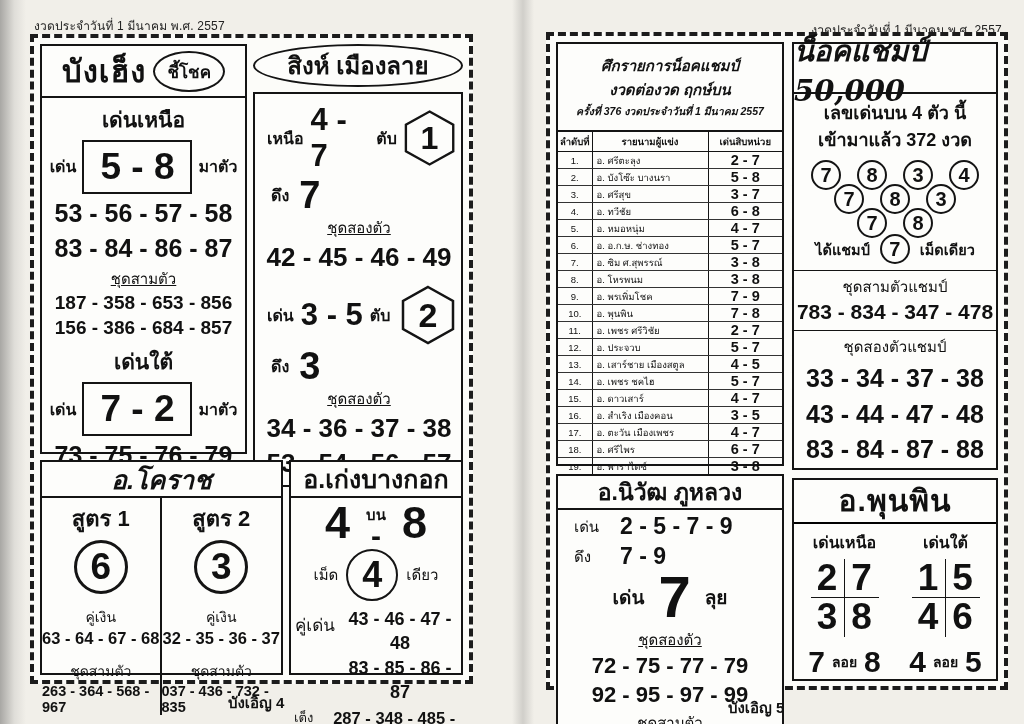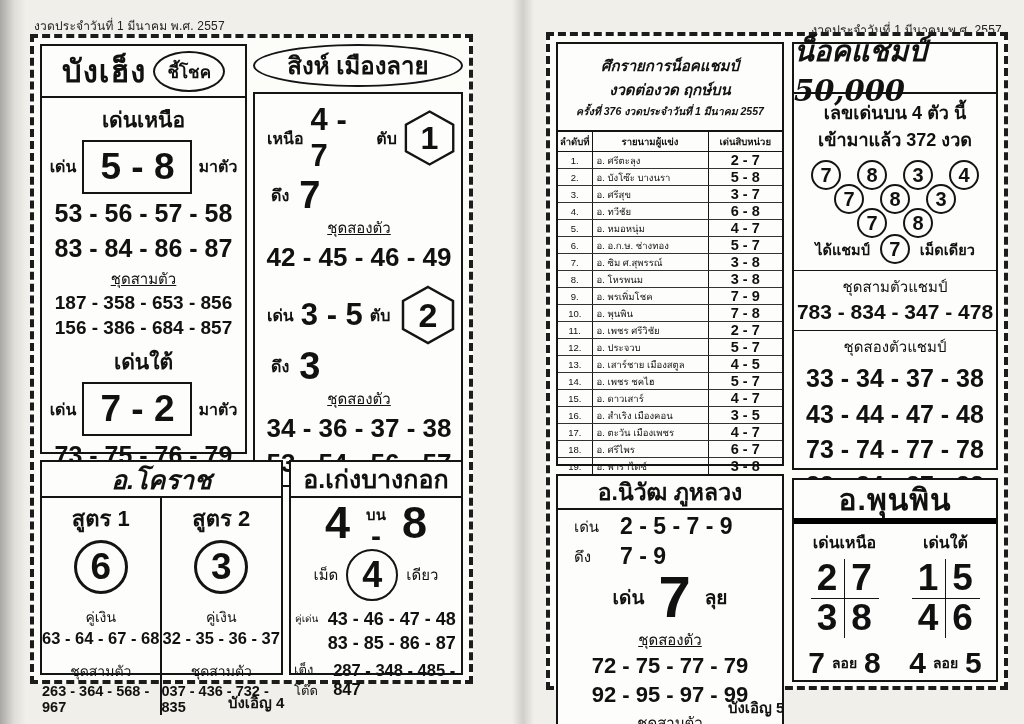--- a/index.html
+++ b/index.html
@@ -77,21 +77,21 @@
   .kb-title { border-bottom:2px solid #141414; height:36px; display:flex; align-items:center; justify-content:center; font-size:25px; font-weight:bold; }
   .kb-top { display:flex; align-items:flex-end; justify-content:center; gap:16px; margin-top:2px; }
   .kb-d { font-size:45px; font-weight:bold; line-height:1; }
   .kb-mid { display:flex; flex-direction:column; align-items:center; }
   .kb-bn { font-size:15px; font-weight:bold; }
   .kb-dash { font-size:30px; font-weight:bold; line-height:.6; }
   .kb-seed { display:flex; align-items:center; justify-content:center; gap:8px; margin-top:4px; }
   .kb-seed-lab { font-size:15px; }
   .kb-seed-circle { width:52px; height:52px; border:2.5px solid #141414; border-radius:50%; display:flex; align-items:center; justify-content:center; font-size:36px; font-weight:bold; }
   .kb-pairs-row { display:flex; align-items:flex-start; gap:6px; margin:6px 2px 0 4px; }
-  .kb-pairs-lab { font-size:10px; margin-top:4px; }
+  .kb-pairs-lab { font-size:17px; margin-top:4px; }
   .kb-pairs { font-size:18px; font-weight:bold; line-height:1.35; text-align:center; flex:1; }
   .kb-teng-row { display:flex; align-items:center; gap:4px; margin:3px 2px 0 3px; }
   .kb-teng-lab { font-size:13px; }
   .kb-teng { font-size:16.5px; font-weight:bold; }
 
   
   .rp-cols { display:flex; gap:8px; height:100%; }
   .rp-left { width:228px; display:flex; flex-direction:column; gap:8px; }
   .rp-right { flex:1; display:flex; flex-direction:column; gap:8px;justify-content:space-between; }
 
@@ -127,21 +127,21 @@
   .pyr-row + .pyr-row { margin-top:-6px; }
   .pcircle { width:30px; height:30px; border:2.5px solid #141414; border-radius:50%; display:flex; align-items:center; justify-content:center; font-size:20px; font-weight:bold; background:#fdfdfb; }
   .champ-row { display:flex; align-items:center; justify-content:center; gap:10px; margin-top:-4px; }
   .champ-lab { font-size:14.5px; font-weight:bold; }
   .rule { border-top:1.5px solid #141414; margin-top:6px; }
   .nock-lab { text-align:center; font-size:15px; margin-top:4px; }
   .nock-trip { text-align:center; font-size:21px; font-weight:bold; margin-top:1px; }
   .nock-pairs { text-align:center; font-size:25px; font-weight:bold; line-height:1.42; margin-top:2px; }
 
   .phun { flex:1; display:flex; flex-direction:column; }
-  .ph-title { border-bottom:6px solid #000000; height:44px; display:flex; align-items:center; justify-content:center; font-size:30px; font-weight:bold; letter-spacing:1px; }
+  .ph-title { border-bottom:2px solid #000000; height:44px; display:flex; align-items:center; justify-content:center; font-size:30px; font-weight:bold; letter-spacing:1px; }
   .ph-grid { display:flex; justify-content:space-around; margin-top:6px; }
   .ph-col { display:flex; flex-direction:column; align-items:center; }
   .ph-lab { font-size:16px; font-weight:bold; }
   .quad { display:grid; grid-template-columns:34px 34px; margin-top:4px; }
   .quad span { font-size:37px; font-weight:bold; line-height:1.05; text-align:center; }
   .quad span:nth-child(1) { border-right:1.5px solid #141414; border-bottom:1.5px solid #141414; }
   .quad span:nth-child(2) { border-bottom:1.5px solid #141414; }
   .quad span:nth-child(3) { border-right:1.5px solid #141414; }
   .ph-float { display:flex; justify-content:space-around; align-items:center; margin-top:8px; }
   .ph-float-item { display:flex; align-items:center; gap:7px; }
@@ -457,21 +457,20 @@
           <span class="champ-lab">เม็ดเดียว</span>
         </div>
         <div class="rule"></div>
         <div class="nock-lab">ชุดสามตัวแชมป์</div>
         <div class="nock-trip">783 - 834 - 347 - 478</div>
         <div class="rule"></div>
         <div class="nock-lab">ชุดสองตัวแชมป์</div>
         <div class="nock-pairs">
           <div>33 - 34 - 37 - 38</div>
           <div>43 - 44 - 47 - 48</div>
-          <div>73 - 74 - 77 - 78</div>
           <div>83 - 84 - 87 - 88</div>
         </div>
       </div>
 
       <div class="box phun">
         <div class="ph-title">อ.พุนพิน</div>
         <div class="ph-grid">
           <div class="ph-col">
             <div class="ph-lab">เด่นเหนือ</div>
             <div class="quad">

